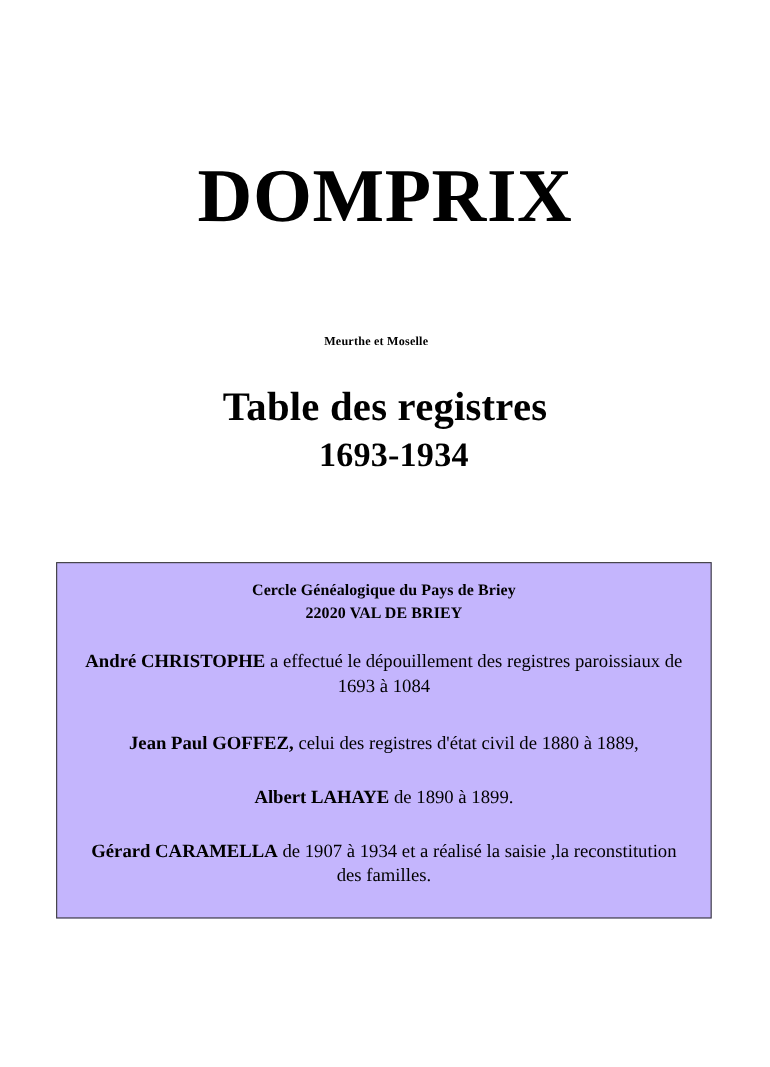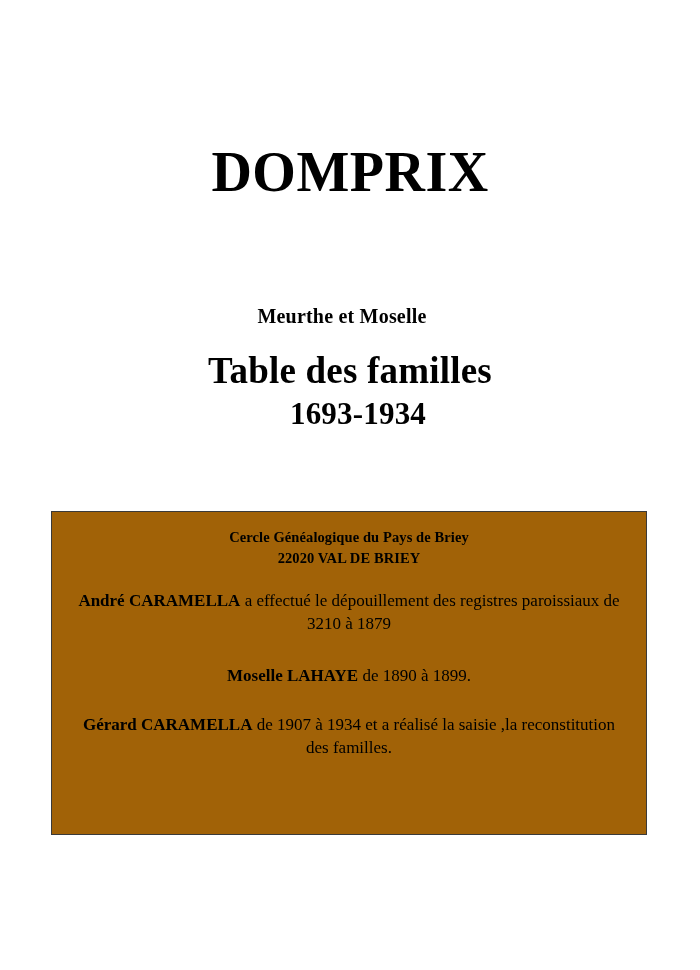--- a/index.html
+++ b/index.html
@@ -29,34 +29,34 @@
     right: 0;
     top: 0;
     text-align: center;
   }
 
   .doc-title {
     position: absolute;
     left: 0;
     right: 0;
     top: 144px;
-    font-size: 56px;
+    font-size: 69px;
     font-weight: bold;
     line-height: 1;
     letter-spacing: 0.5px;
     white-space: nowrap;
     text-align: center;
   }
 
   .region-line {
     position: absolute;
     left: 0;
     right: 16px;
     top: 305px;
-    font-size: 20px;
+    font-size: 11px;
     font-weight: bold;
     line-height: 1.1;
     letter-spacing: 0.2px;
   }
 
   .section-title {
     position: absolute;
     left: 0;
     right: 0;
     top: 352px;
@@ -80,21 +80,21 @@
 
   
   .credits-box {
     position: absolute;
     left: 51px;
     top: 511px;
     width: 596px;
     height: 324px;
     border: 1.5px solid #3a3a3a;
     box-sizing: border-box;
-    background: #a16207;
+    background: #c4b5fd;
   }
 
   .org-block {
     text-align: center;
     padding-top: 15px;
     font-size: 14.5px;
     font-weight: bold;
     line-height: 1.42;
     letter-spacing: 0.1px;
   }
@@ -135,41 +135,44 @@
 </head>
 <body>
 
 <div class="page">
 
   <div class="masthead">
     <div class="doc-title">DOMPRIX</div>
 
     <div class="region-line">Meurthe et Moselle</div>
 
-    <div class="section-title">Table des familles</div>
+    <div class="section-title">Table des registres</div>
 
     <div class="date-range">1693-1934</div>
   </div>
 
   <div class="credits-box">
 
     <div class="org-block">
       <div>Cercle Généalogique du Pays de Briey</div>
       <div>22020 VAL DE BRIEY</div>
     </div>
 
     <div class="credits-list">
 
       <div class="credit-entry entry-first">
-        <span class="who">André CARAMELLA</span><span class="what"> a effectué le dépouillement des registres paroissiaux de 3210 à 1879</span>
+        <span class="who">André CHRISTOPHE</span><span class="what"> a effectué le dépouillement des registres paroissiaux de 1693 à 1084</span>
       </div>
 
+      <div class="credit-entry">
+        <span class="who">Jean Paul GOFFEZ,</span><span class="what"> celui des registres d'état civil de 1880 à 1889,</span>
+      </div>
 
       <div class="credit-entry">
-        <span class="who">Moselle LAHAYE</span><span class="what"> de 1890 à 1899.</span>
+        <span class="who">Albert LAHAYE</span><span class="what"> de 1890 à 1899.</span>
       </div>
 
       <div class="credit-entry">
         <span class="who">Gérard CARAMELLA</span><span class="what"> de 1907 à 1934 et a réalisé la saisie ,la reconstitution des familles.</span>
       </div>
 
     </div>
   </div>
 
 </div>

